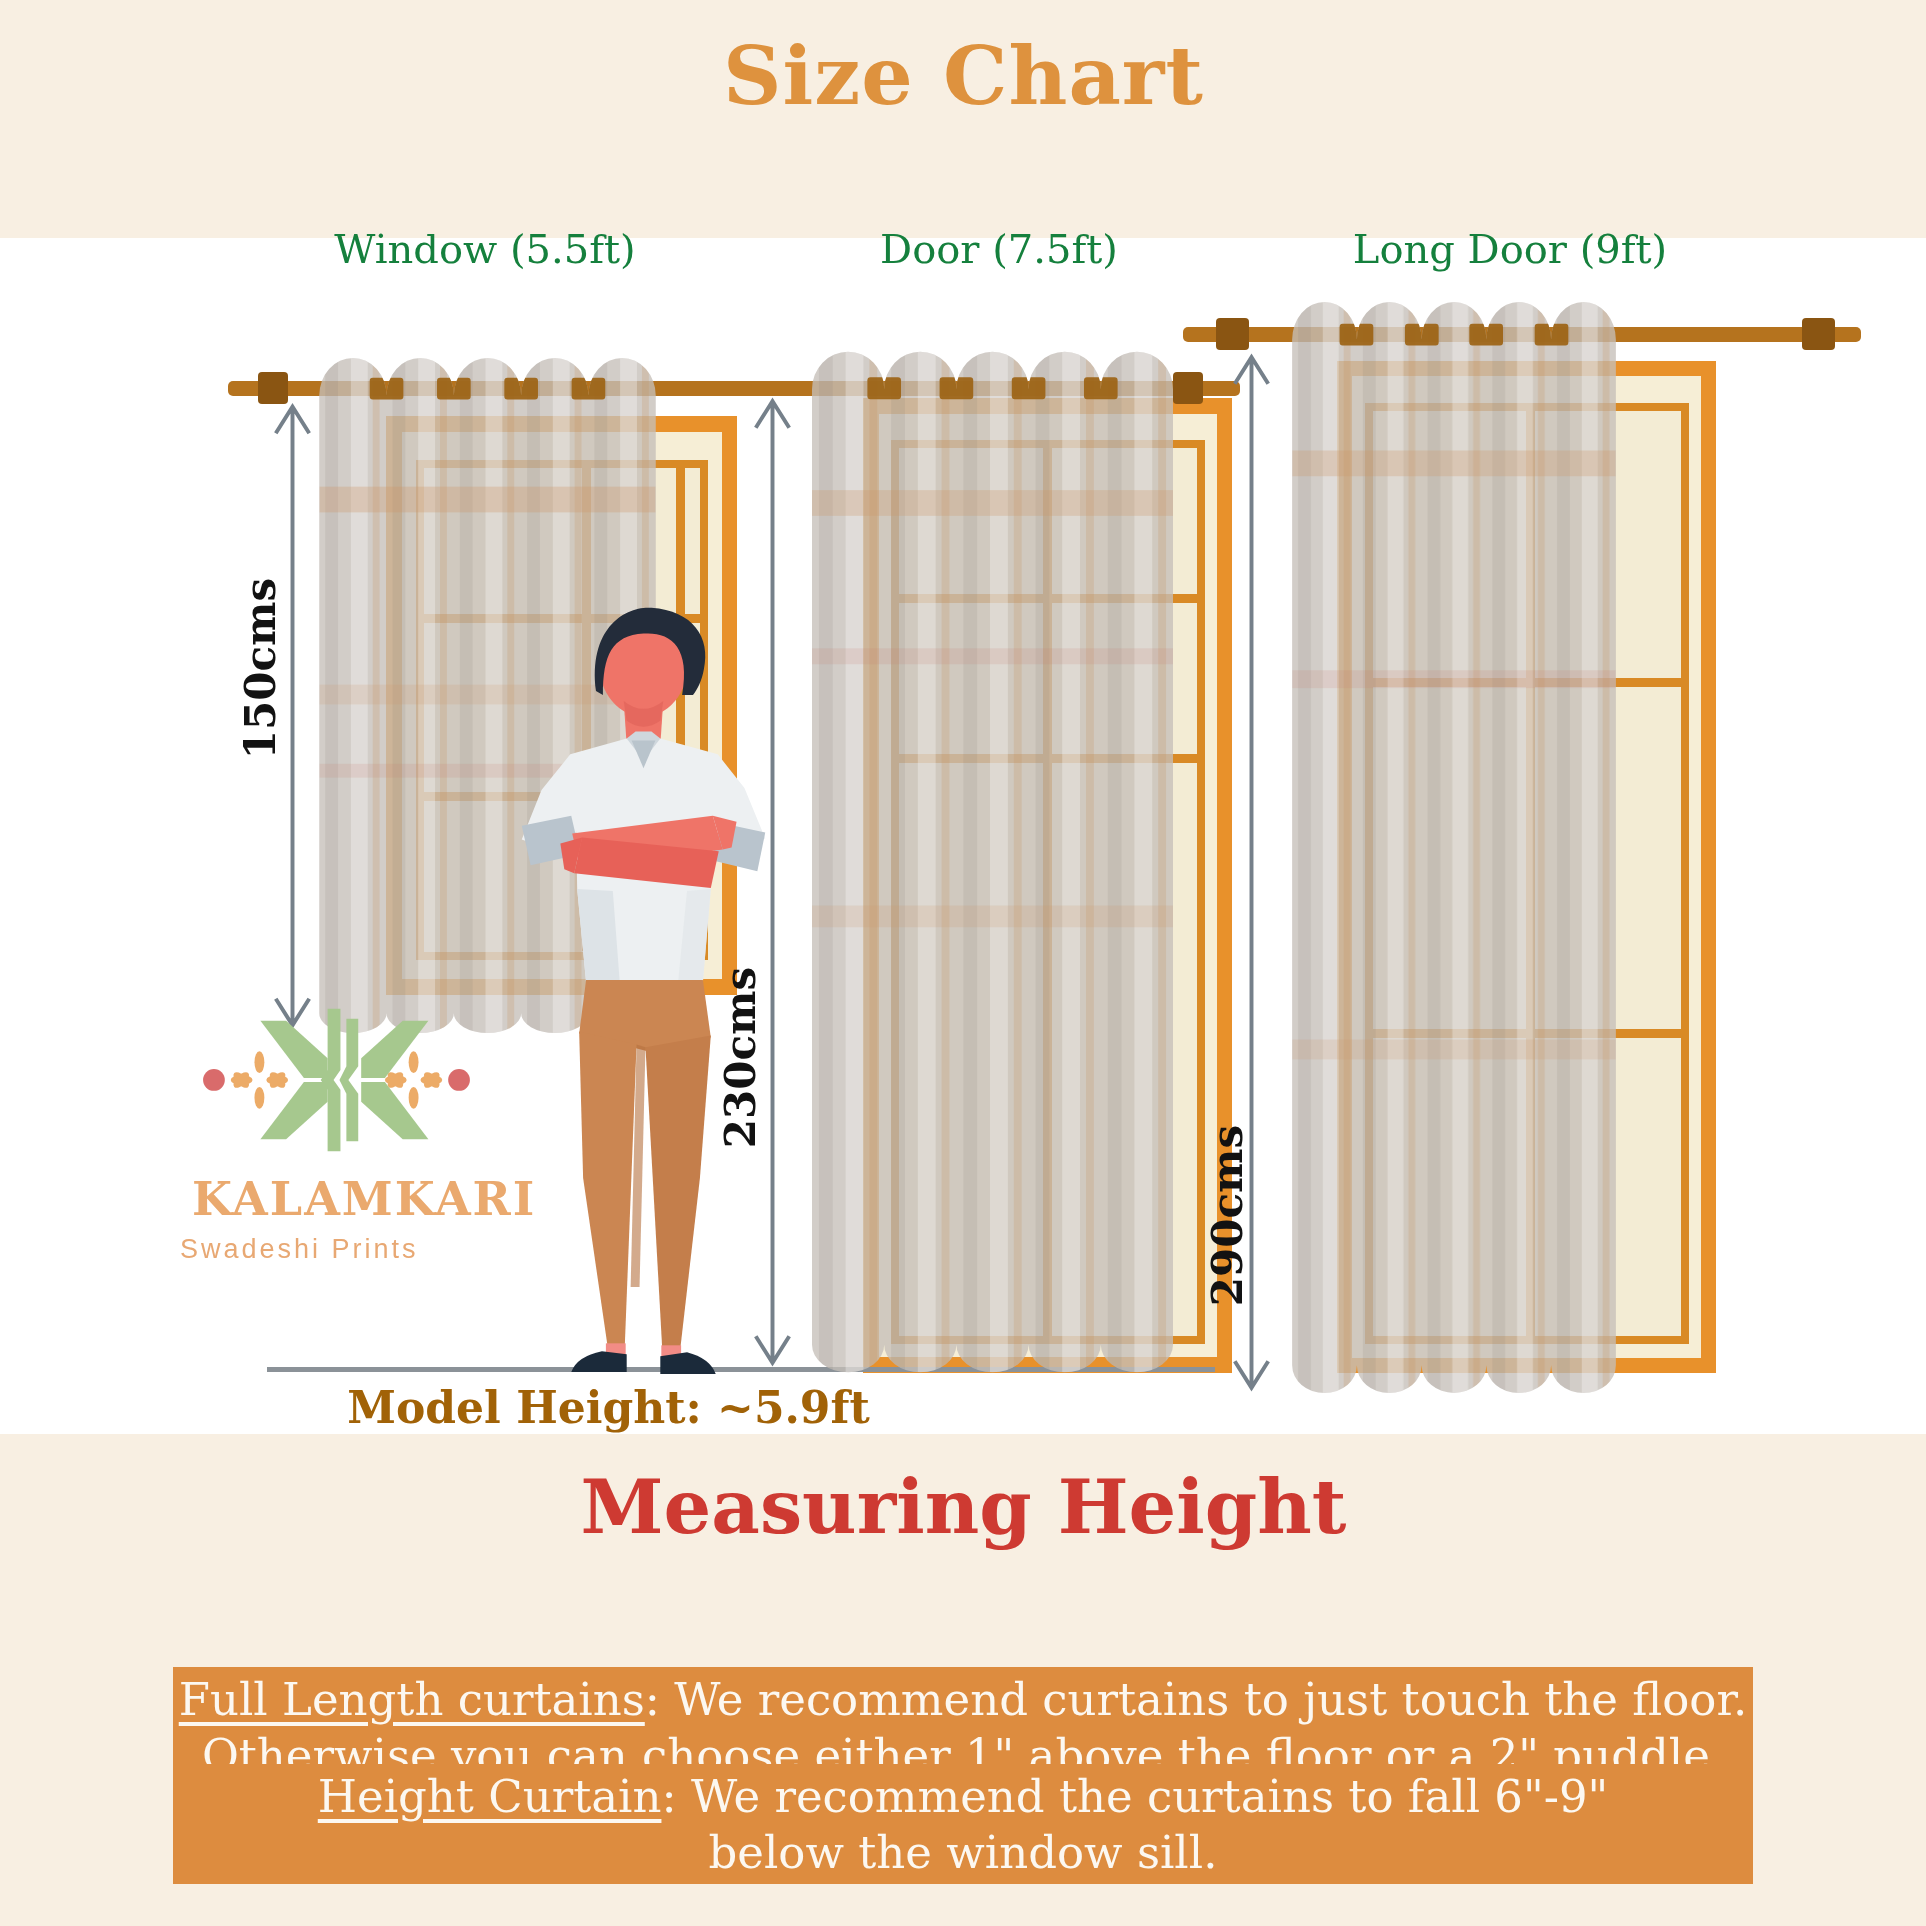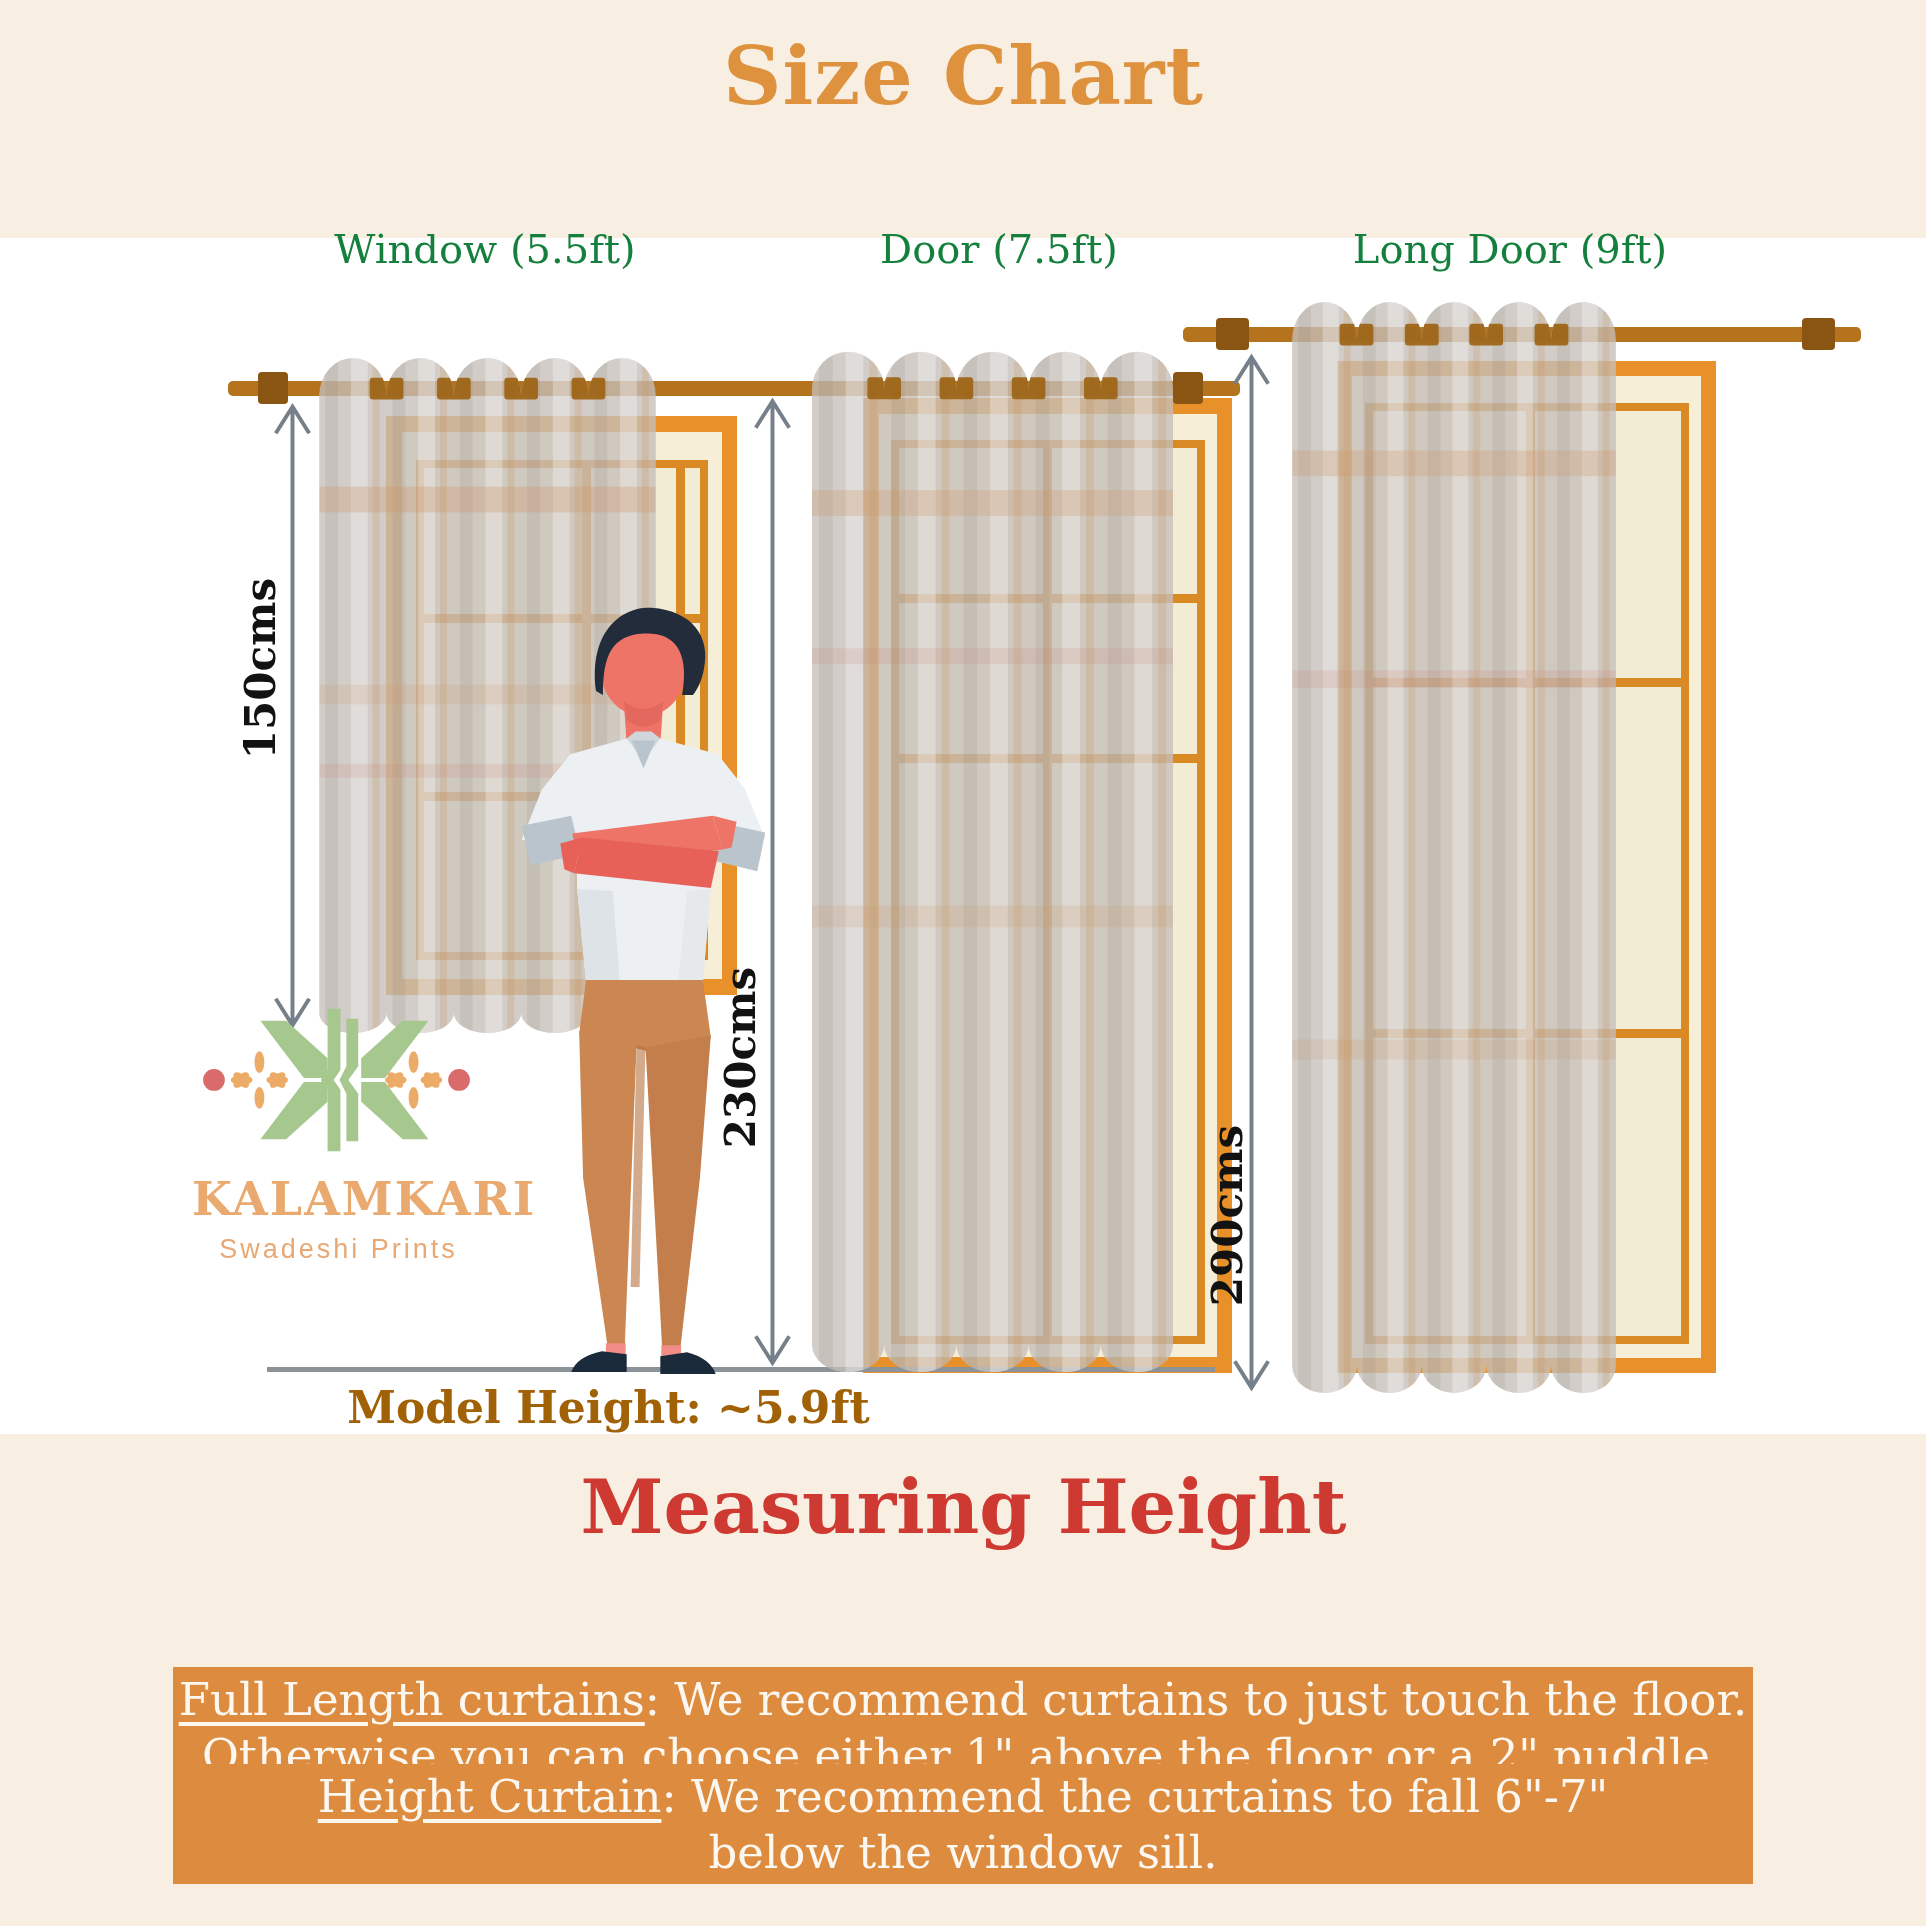--- a/index.html
+++ b/index.html
@@ -22,21 +22,21 @@
   .arrow{position:absolute;z-index:3;}
   .floor{position:absolute;left:267px;top:1367px;width:948px;height:5px;background:#8b9298;z-index:3;}
   .vlabel{position:absolute;width:198px;height:51px;text-align:center;transform:rotate(-90deg);
         transform-origin:center;font-size:42px;font-weight:600;color:#121212;white-space:nowrap;z-index:7;}
   .model-height{position:absolute;left:262px;top:1382px;width:693px;text-align:center;
         font-size:44px;font-weight:600;color:#a16207;z-index:7;}
   .model{position:absolute;left:475px;top:594px;z-index:5;}
   .logo{position:absolute;z-index:6;}
   .logo-brand{position:absolute;left:192px;top:1172px;width:317px;text-align:center;
         font-size:46px;color:#eaa96e;letter-spacing:2px;font-weight:700;z-index:6;}
-  .logo-tagline{position:absolute;left:180px;top:1234px;width:317px;text-align:center;
+  .logo-tagline{position:absolute;left:180px;top:1234px;width:317px;
         font-family:"Liberation Sans",sans-serif;font-size:27px;color:#e8a873;letter-spacing:3px;z-index:6;}
   .section-title{position:absolute;top:1463px;left:0;width:1927px;text-align:center;
         font-size:75px;font-weight:bold;color:#ce3a32;z-index:7;}
   .note-box{position:absolute;left:173px;width:1580px;background:#dd8c3f;color:#fcf8f1;
         text-align:center;font-size:45px;line-height:56px;z-index:7;box-sizing:border-box;padding-top:5px;}
   .note-box .lead{text-decoration:underline;text-underline-offset:7px;}
   .nb1{top:1667px;height:121px;}
   .nb2{top:1764px;height:120px;}
 </style>
 </head>
@@ -240,18 +240,18 @@
 
   <div class="band bottom"></div>
   <div class="section-title">Measuring Height</div>
 
   <div class="note-box nb1">
     <div><span class="lead">Full Length curtains</span><span>: We recommend curtains to just touch the floor.</span></div>
     <div>Otherwise you can choose either 1" above the floor or a 2" puddle.</div>
   </div>
 
   <div class="note-box nb2">
-    <div><span class="lead">Height Curtain</span><span>: We recommend the curtains to fall 6"-7"</span></div>
+    <div><span class="lead">Height Curtain</span><span>: We recommend the curtains to fall 6"-9"</span></div>
     <div>below the window sill.</div>
   </div>
 
 </div>
 
 
 </body></html>

